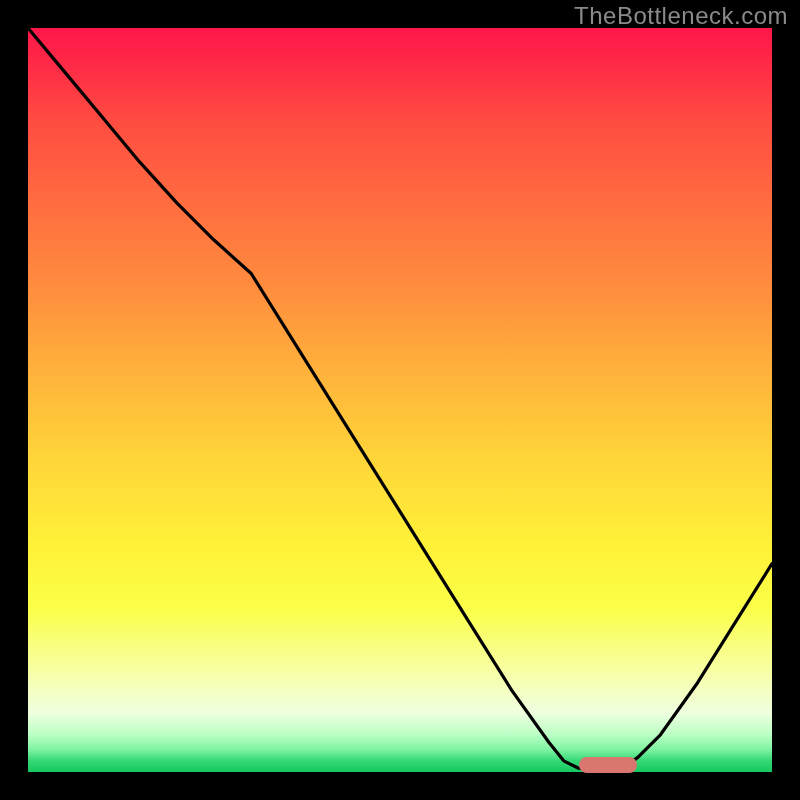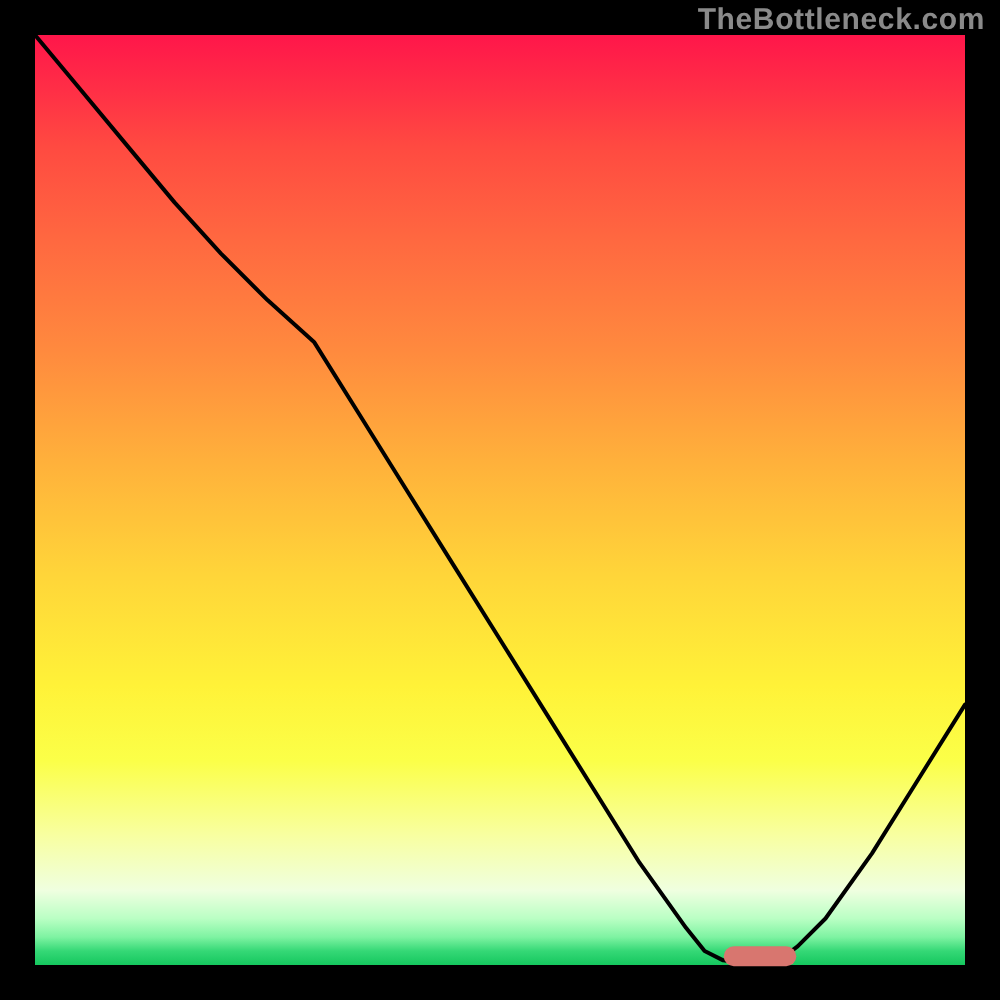--- a/index.html
+++ b/index.html
@@ -15,21 +15,21 @@
     width: 800px;
     height: 800px;
     background: #000;
   }
   .watermark {
     position: absolute;
     top: 2px;
     right: 12px;
     font-family: Arial, Helvetica, sans-serif;
     font-size: 24px;
-    font-weight: 700;
+    font-weight: 400;
     color: #8a8a8a;
     letter-spacing: 0.5px;
   }
   .plot {
     position: absolute;
     left: 28px;
     top: 28px;
     width: 744px;
     height: 744px;
     background: linear-gradient(to bottom,

